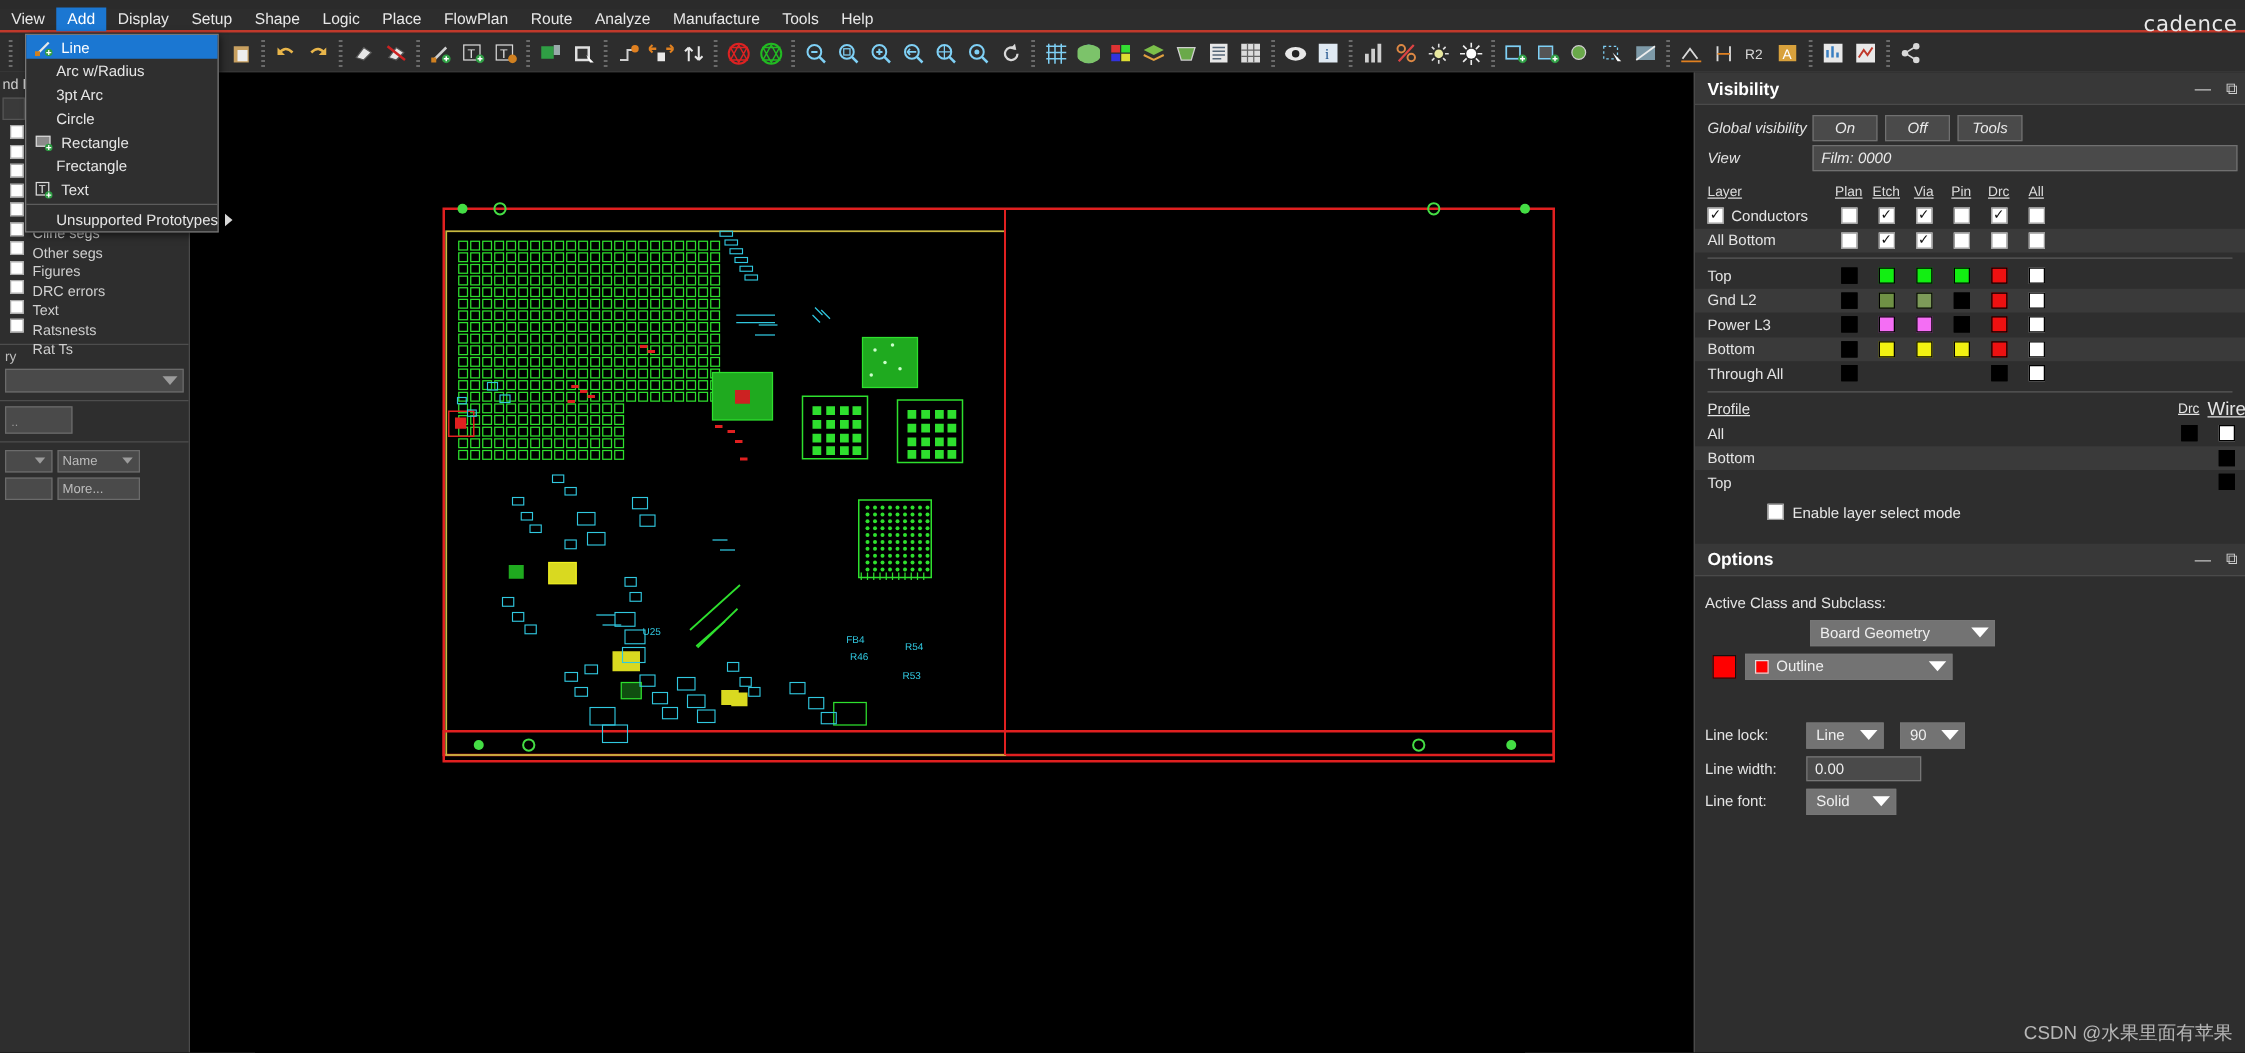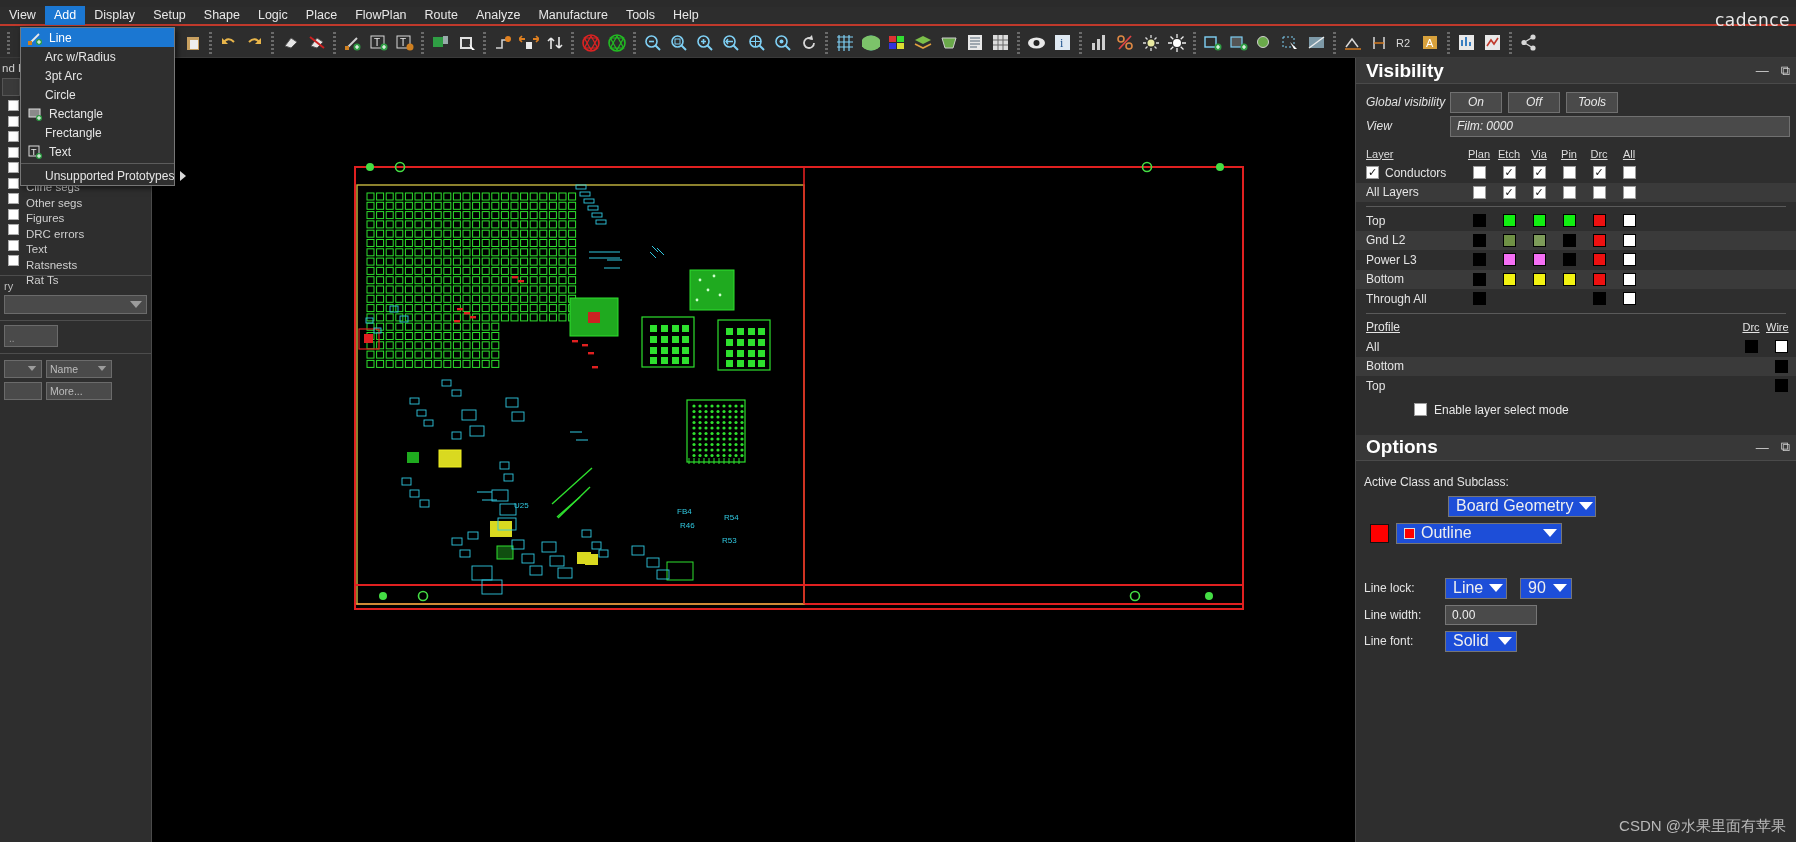--- a/index.html
+++ b/index.html
@@ -97,21 +97,21 @@
 
   
   .rightpanel {
     position: absolute; left: 1355px; top: 58px; width: 441px; height: 784px;
     background: #2e2e2e; border-left: 1px solid #4a4a4a; overflow: hidden;
   }
   .panel-header {
     height: 26px; background: #383838; display: flex; align-items: center;
     padding: 0 6px 0 10px; border-bottom: 1px solid #4a4a4a;
   }
-  .panel-title { font-size: 19px; color: #ffffff; font-weight: bold; flex: 1; }
+  .panel-title { font-size: 14px; color: #ffffff; font-weight: bold; flex: 1; }
   .panel-ico { color: #cfcfcf; font-size: 13px; margin-left: 12px; }
   .panel-body { padding: 6px 0 8px 0; }
 
   .vis-row { display: flex; align-items: center; height: 24px; padding: 0 6px 0 10px; font-style: italic; }
   .vis-lbl { font-size: 12px; color: #e2e2e2; width: 84px; }
   .btnsm {
     height: 21px; min-width: 52px; background: #4a4a4a; border: 1px solid #707070;
     color: #eaeaea; font-size: 12px; display: flex; align-items: center; justify-content: center;
     margin-right: 6px;
   }
@@ -145,22 +145,22 @@
   .pgrid .prow.alt { background: #3a3a3a; }
   .pgrid .prow .nm { font-size: 12px; color: #e4e4e4; }
 
   .enrow { display: flex; align-items: center; gap: 7px; padding: 7px 0 4px 58px; }
   .enrow .cb { background: #fff; }
   .enlbl { font-size: 12px; color: #e8e8e8; }
 
   .opt-lbl { font-size: 12px; color: #e4e4e4; padding: 8px 0 4px 8px; }
   .opt-row { display: flex; align-items: center; gap: 7px; padding: 3px 0 3px 12px; }
   .combo {
-    height: 21px; background: #1d4ed8; border: 1px solid #767676; color: #efefef;
-    font-size: 16px; display: flex; align-items: center; padding: 0 4px 0 7px; gap: 6px;
+    height: 21px; background: #737373; border: 1px solid #767676; color: #efefef;
+    font-size: 12px; display: flex; align-items: center; padding: 0 4px 0 7px; gap: 6px;
   }
   .combo .cap { flex: 1; white-space: nowrap; }
   .caret2 { width: 0; height: 0; border-left: 7px solid transparent;
             border-right: 7px solid transparent; border-top: 8px solid #ffffff; }
   .colorbox { width: 19px; height: 19px; border: 1px solid #111; }
   .inline-sw { width: 11px; height: 11px; border: 1px solid #ddd; }
   .f-lbl { font-size: 12px; color: #e4e4e4; width: 82px; padding-left: 8px; }
   .txtin {
     height: 20px; background: #4a4a4a; border: 1px solid #767676; color: #efefef;
     font-size: 12px; display: flex; align-items: center; padding: 0 6px;
@@ -1359,21 +1359,21 @@
                 <span class="cb"></span>
               </span>
               <span class="cell">
                 <span class="cb">✓</span>
               </span>
               <span class="cell">
                 <span class="cb"></span>
               </span>
             </div>
             <div class="lrow alt">
-              <span class="nm">All Layers</span>
+              <span class="nm">All Bottom</span>
               <span class="cell">
                 <span class="cb"></span>
               </span>
               <span class="cell">
                 <span class="cb">✓</span>
               </span>
               <span class="cell">
                 <span class="cb">✓</span>
               </span>
               <span class="cell">
@@ -1491,21 +1491,21 @@
           </div>
       </div>
 
       <div class="hr"></div>
 
       <div class="pgrid">
         <div class="prow">
           <span class="nm" style="text-decoration:underline">Profile</span>
           <span></span>
           <span class="nm" style="text-decoration:underline;text-align:center;font-size:11px">Drc</span>
-          <span class="nm" style="text-decoration:underline;text-align:left;font-size:11px">Wire</span>
+          <span class="nm" style="text-decoration:underline;text-align:left;font-size:15px">Wire</span>
         </div>
         <div id="profile-rows">
             <div class="prow">
               <span class="nm">All</span>
               <span></span>
               <span class="cell">
                 <span class="sw" style="background: rgb(0, 0, 0);"></span>
               </span>
               <span class="cell">
                 <span class="sw" style="background: rgb(255, 255, 255);"></span>

